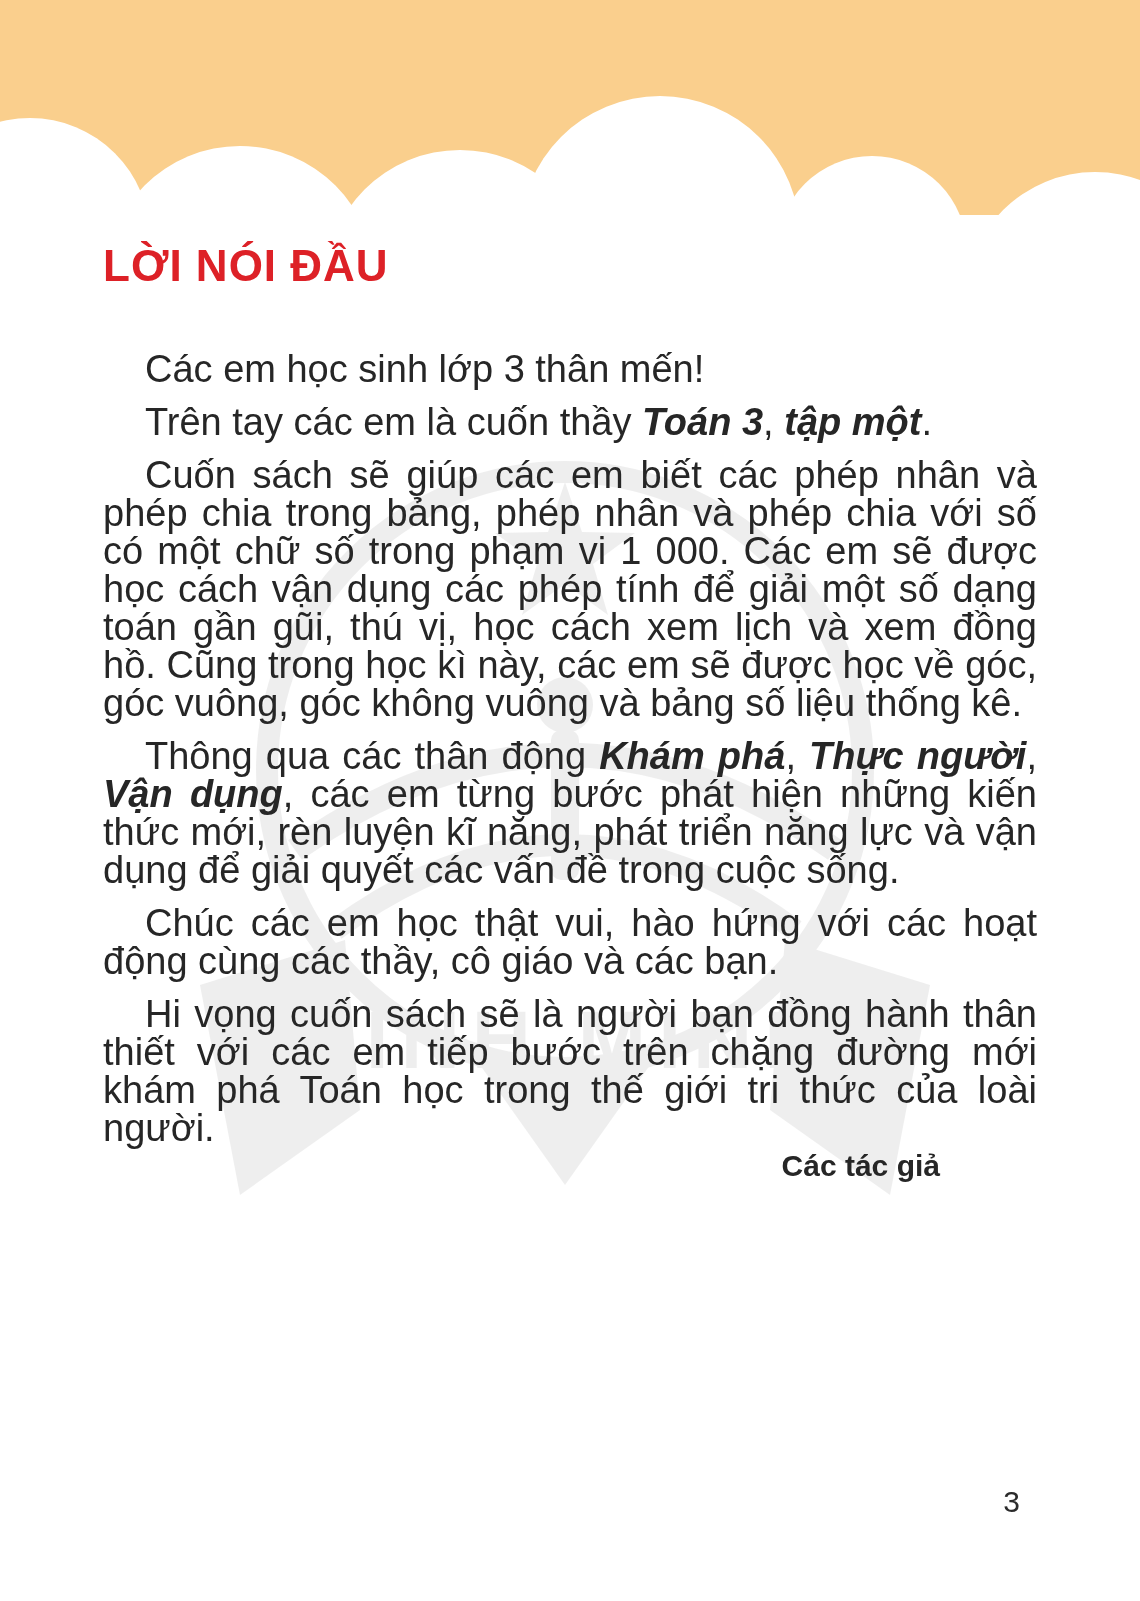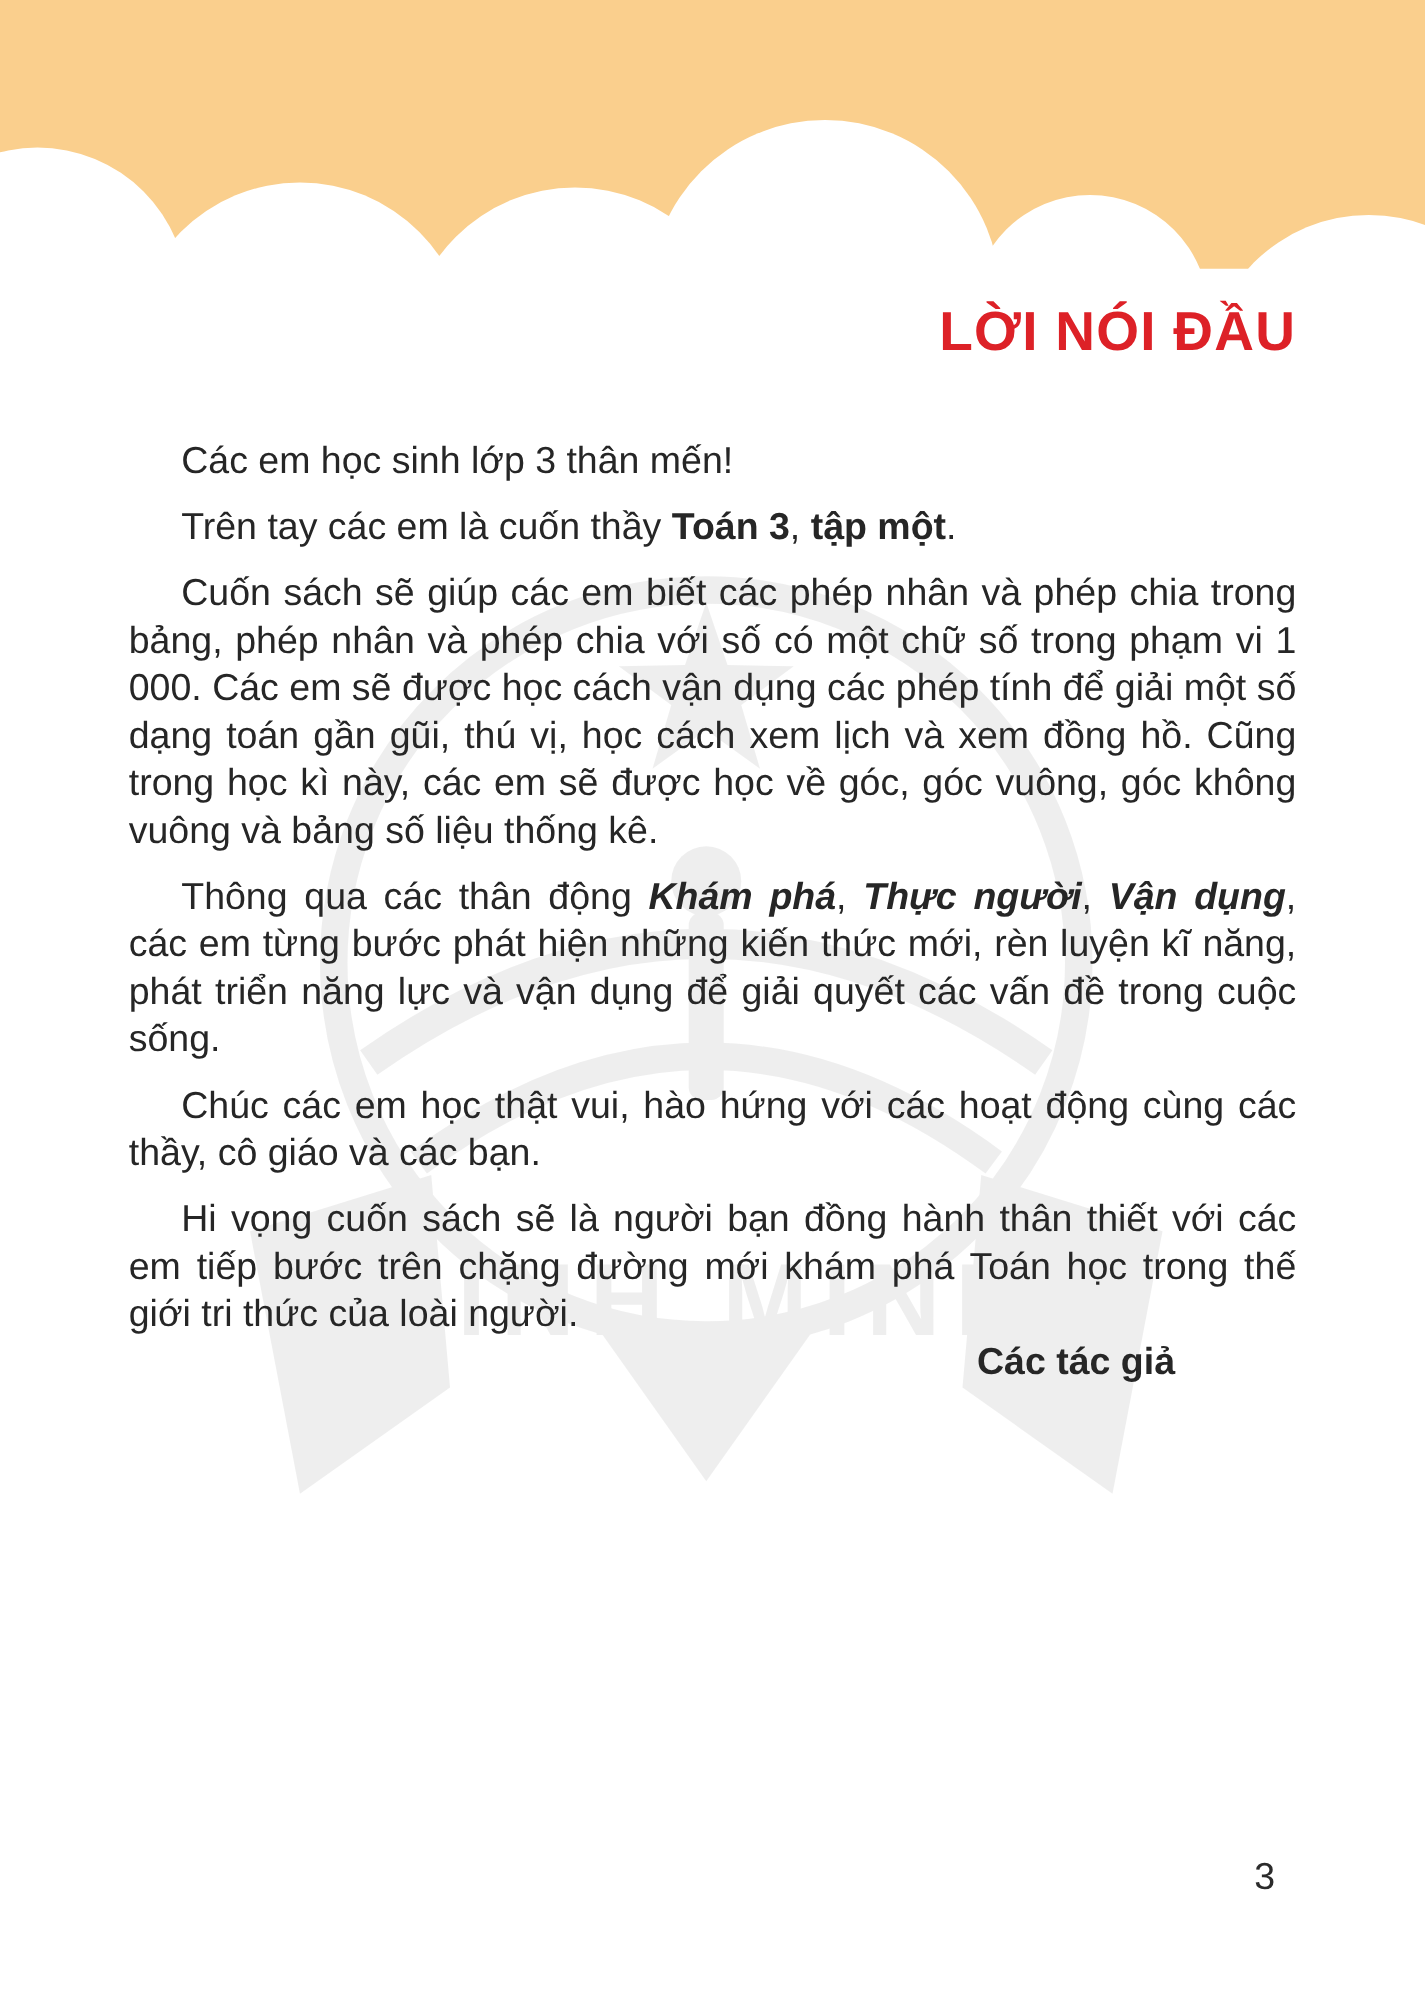--- a/index.html
+++ b/index.html
@@ -60,37 +60,37 @@
   
   .content {
     position: relative;
     z-index: 2;
     padding: 0 103px;
   }
   .page-title {
     margin: 0;
     padding-top: 240px;
     line-height: 52px;
-    text-align: right;
+    text-align: left;
     font-size: 44px;
     font-weight: bold;
     letter-spacing: 1px;
     color: var(--title-red, #DD2127);
   }
   .preface p {
     margin: 15px 0 0 0;
-    font-size: 30px;
+    font-size: 38px;
     line-height: 38px;
     text-align: justify;
     text-align-last: left;
     text-indent: 42px;
     color: var(--text-color, #262626);
   }
   .preface p.first { margin-top: 58px; }
-  .seg-b  { font-weight: bold; }
+  .seg-b  { font-weight: bold; font-style: italic; }
   .seg-bi { font-weight: bold; font-style: italic; margin-top: 19px; }
   .author-line {
     padding-right: 97px;
     text-align: right;
     font-size: 30px;
     line-height: 38px;
     font-weight: bold;
     color: var(--text-color, #262626);
   }
   .page-number {

